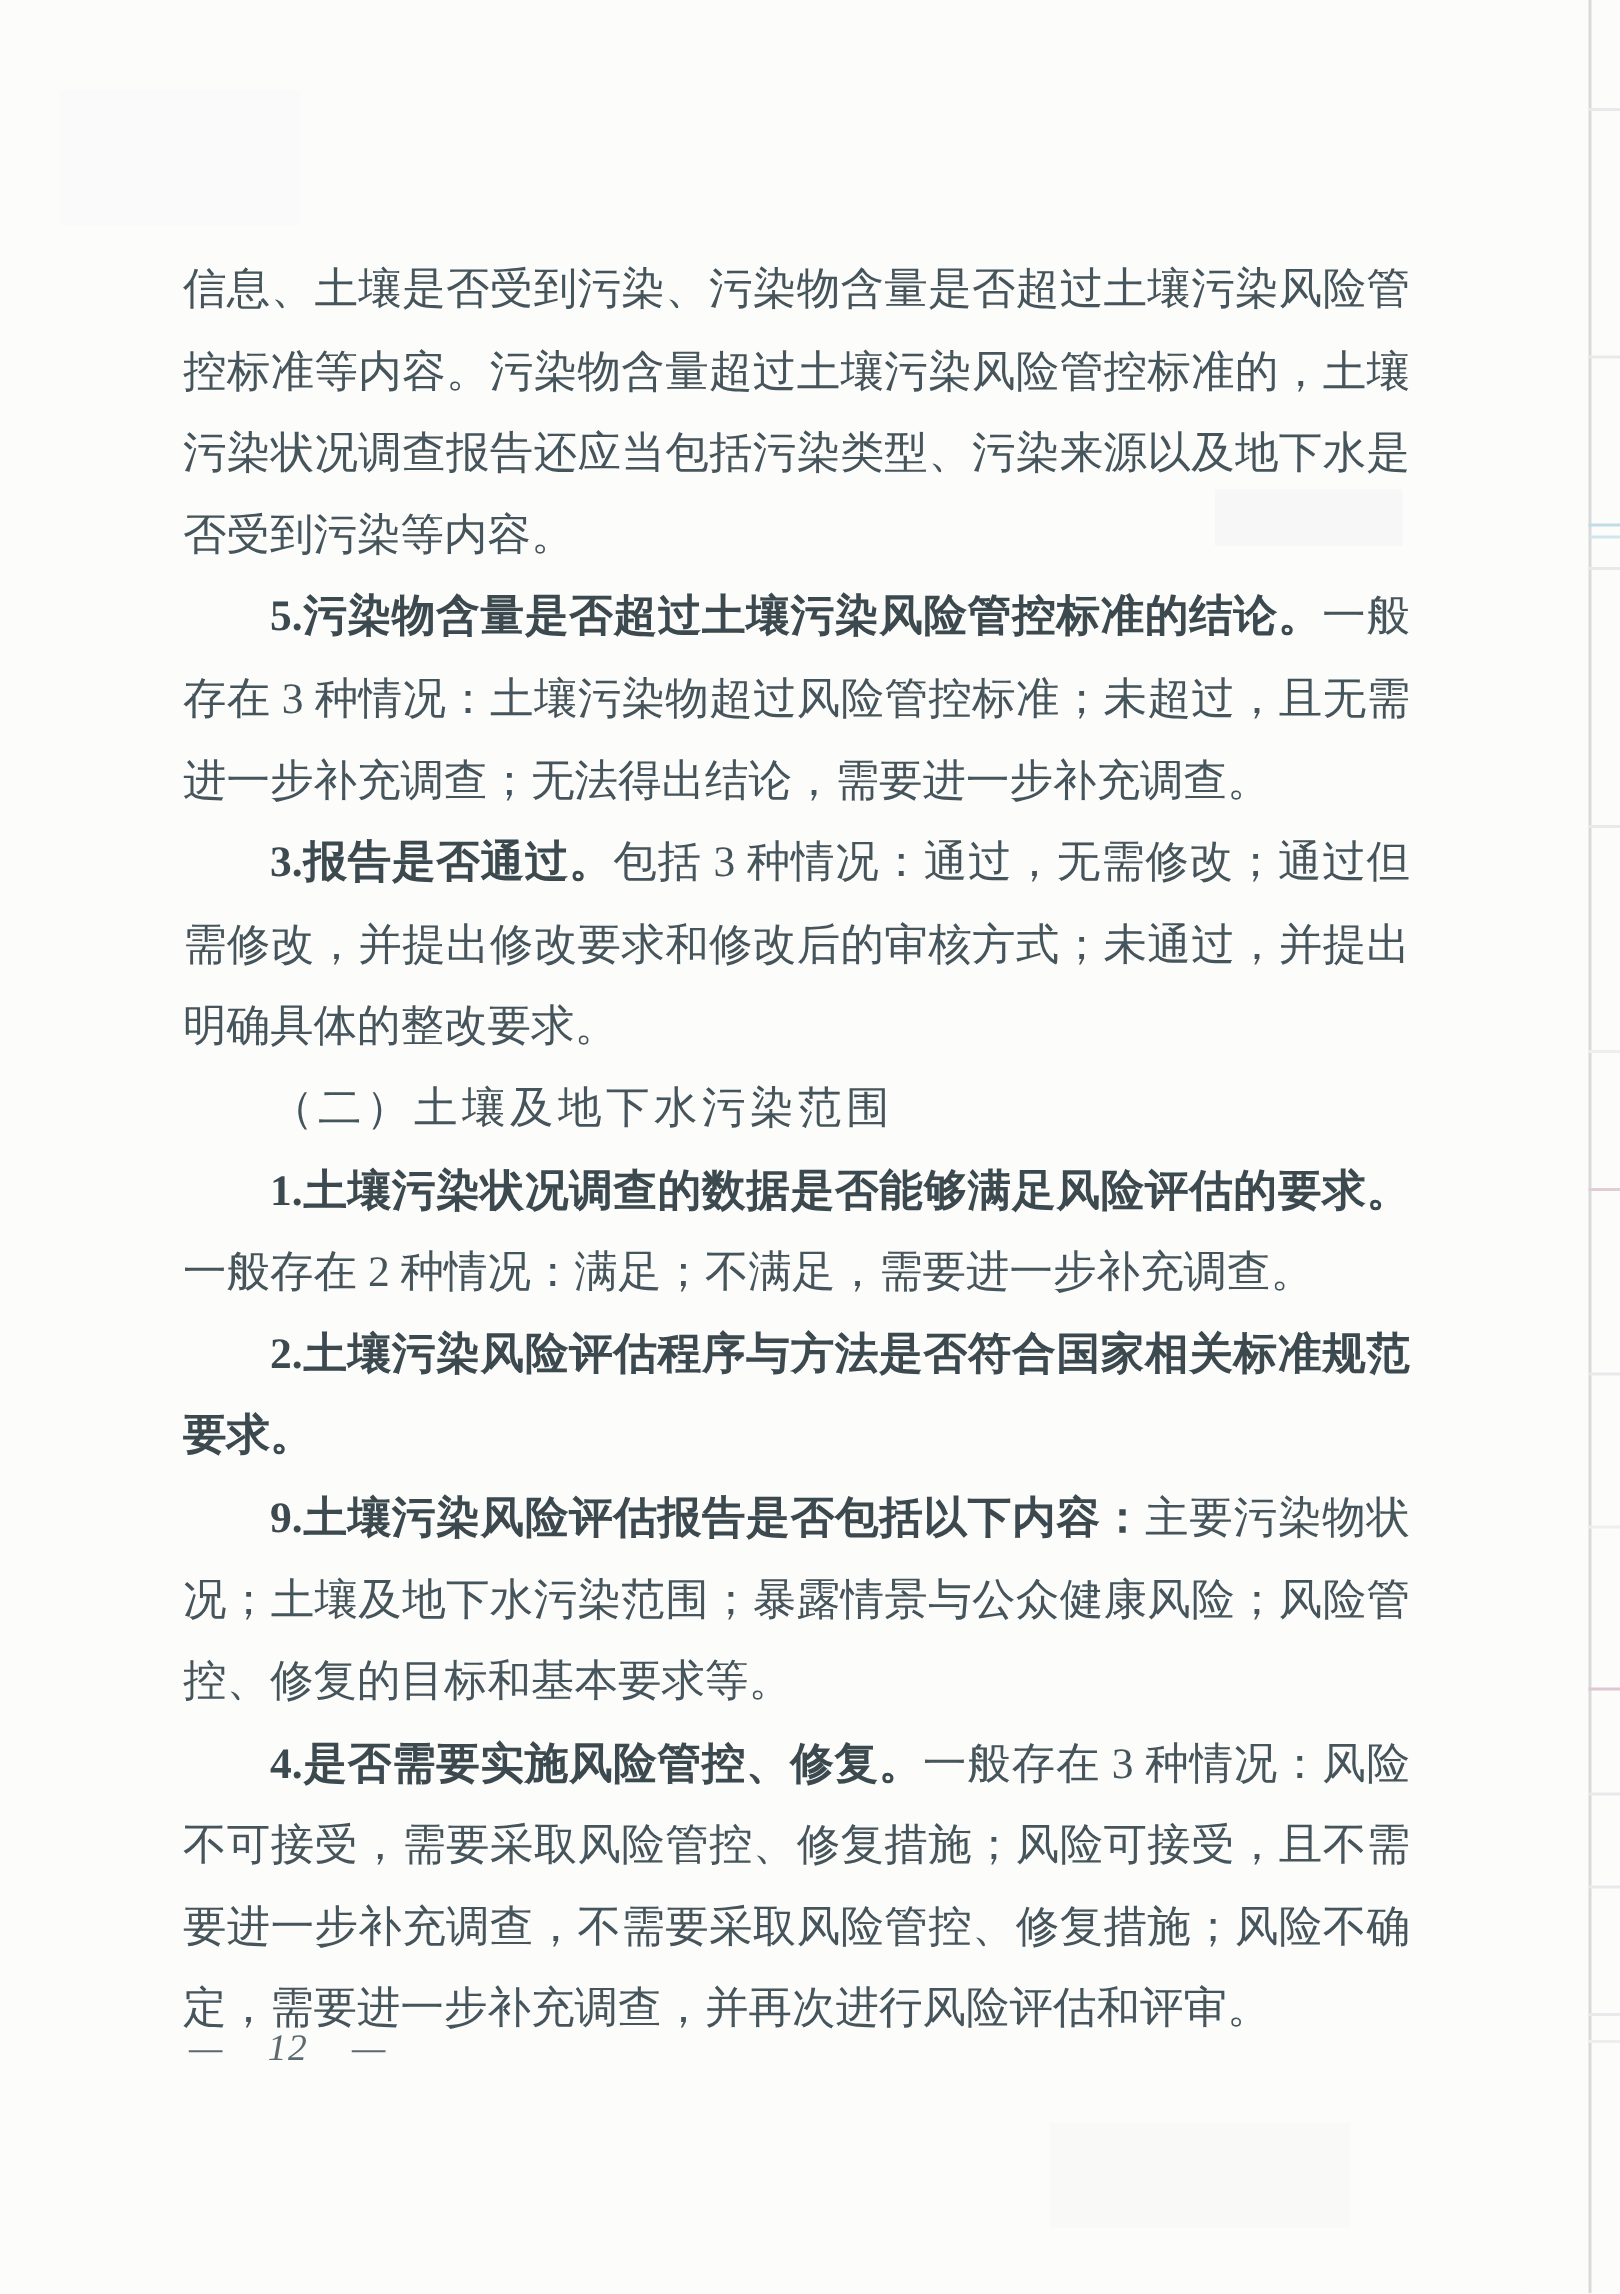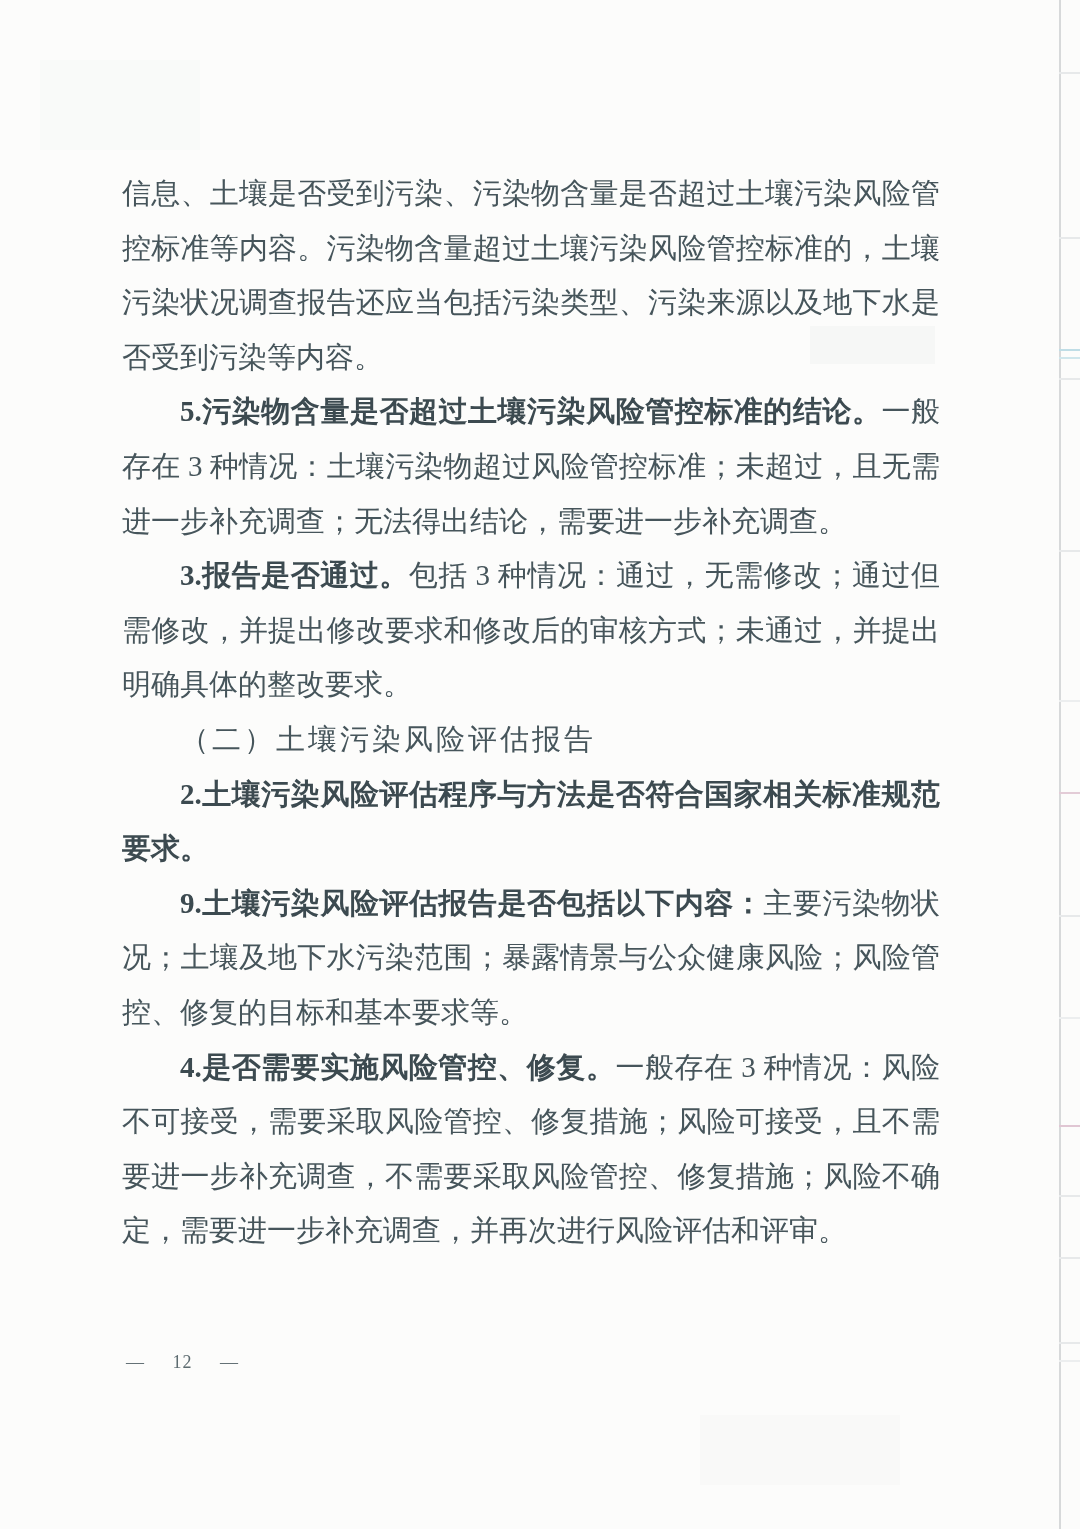--- a/index.html
+++ b/index.html
@@ -41,25 +41,26 @@
     font-weight: bold;
     color: var(--bold-color, #3c4a50);
   }
   p.para.kai .seg {
     letter-spacing: 3px;
   }
   .page-number {
     position: absolute;
     left: 126px;
     top: 1352px;
-    font-size: 18px;
+    font-size: 25px;
     color: #5d6b70;
     letter-spacing: 1px;
     word-spacing: 22px;
     white-space: pre;
+    font-style: italic;
   }
   .edge-line {
     position: absolute;
     left: 1059px;
     top: 0;
     width: 2px;
     height: 1529px;
     background: var(--edge-line, #d7d9da);
   }
   .edge-mark {
@@ -75,21 +76,22 @@
 <div class="page" style="--page-bg: #fcfcfb; --text-color: #46555b; --bold-color: #3c4a50; --edge-line: #d7d9da;">
 
   <div class="noise" style="left:810px; top:326px; width:125px; height:38px;"></div>
   <div class="noise" style="left:700px; top:1415px; width:200px; height:70px; background:rgba(125,135,140,0.025);"></div>
   <div class="noise" style="left:40px; top:60px; width:160px; height:90px; background:rgba(125,135,140,0.02);"></div>
 
   <div class="text-block" id="paragraphs">
       <p class="para"><span class="seg">信息、土壤是否受到污染、污染物含量是否超过土壤污染风险管控标准等内容。污染物含量超过土壤污染风险管控标准的，土壤污染状况调查报告还应当包括污染类型、污染来源以及地下水是否受到污染等内容。</span></p>
       <p class="para indent"><span class="seg bold">5.污染物含量是否超过土壤污染风险管控标准的结论。</span><span class="seg">一般存在 3 种情况：土壤污染物超过风险管控标准；未超过，且无需进一步补充调查；无法得出结论，需要进一步补充调查。</span></p>
       <p class="para indent"><span class="seg bold">3.报告是否通过。</span><span class="seg">包括 3 种情况：通过，无需修改；通过但需修改，并提出修改要求和修改后的审核方式；未通过，并提出明确具体的整改要求。</span></p>
-      <p class="para indent kai"><span class="seg">（二）土壤污染风险评估报告</span></p>
+      <p class="para indent kai"><span class="seg">（二）土壤及地下水污染范围</span></p>
+      <p class="para indent"><span class="seg bold">1.土壤污染状况调查的数据是否能够满足风险评估的要求。</span><span class="seg">一般存在 2 种情况：满足；不满足，需要进一步补充调查。</span></p>
       <p class="para indent"><span class="seg bold">2.土壤污染风险评估程序与方法是否符合国家相关标准规范要求。</span></p>
       <p class="para indent"><span class="seg bold">9.土壤污染风险评估报告是否包括以下内容：</span><span class="seg">主要污染物状况；土壤及地下水污染范围；暴露情景与公众健康风险；风险管控、修复的目标和基本要求等。</span></p>
       <p class="para indent"><span class="seg bold">4.是否需要实施风险管控、修复。</span><span class="seg">一般存在 3 种情况：风险不可接受，需要采取风险管控、修复措施；风险可接受，且不需要进一步补充调查，不需要采取风险管控、修复措施；风险不确定，需要进一步补充调查，并再次进行风险评估和评审。</span></p>
     </div>
 
   <div class="page-number" style="color: rgb(93, 107, 112);">— 12 —</div>
 
   <div class="edge-line"></div>
 
   <div id="edge-marks">

